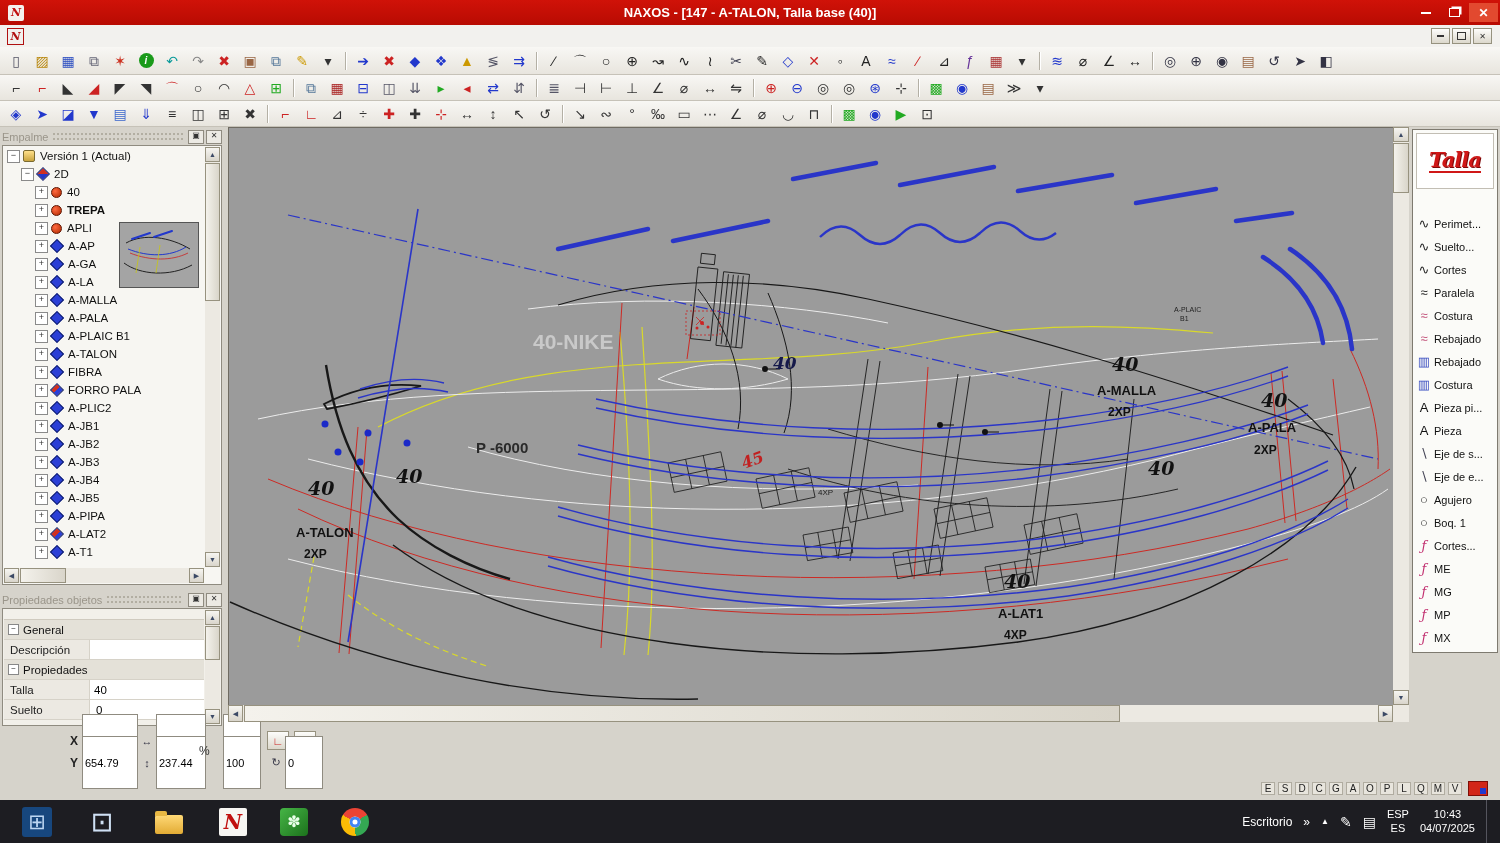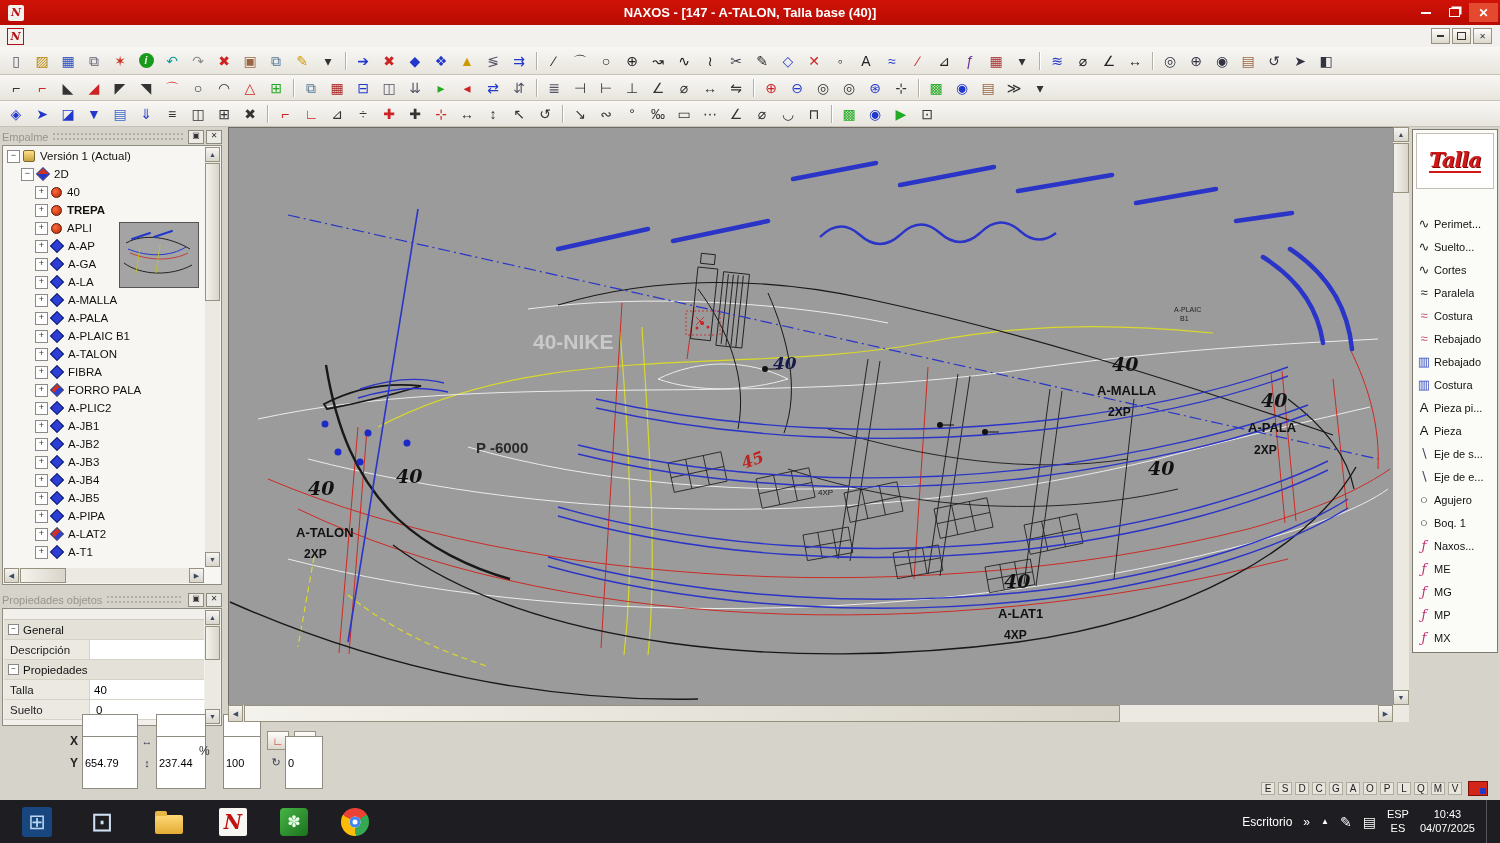--- a/index.html
+++ b/index.html
@@ -1049,21 +1049,21 @@
       <div class="tool-row">
         <span class="tool-icon" style="color: rgb(34, 34, 34);">○</span>
         <span class="tool-label">Agujero</span>
       </div>
       <div class="tool-row">
         <span class="tool-icon" style="color: rgb(34, 34, 34);">○</span>
         <span class="tool-label">Boq. 1</span>
       </div>
       <div class="tool-row">
         <span class="tool-icon" style="color: rgb(194, 48, 112); font-style: italic; font-family: &quot;DejaVu Serif&quot;, serif;">ƒ</span>
-        <span class="tool-label">Naxos...</span>
+        <span class="tool-label">Cortes...</span>
       </div>
       <div class="tool-row">
         <span class="tool-icon" style="color: rgb(194, 48, 112); font-style: italic; font-family: &quot;DejaVu Serif&quot;, serif;">ƒ</span>
         <span class="tool-label">ME</span>
       </div>
       <div class="tool-row">
         <span class="tool-icon" style="color: rgb(194, 48, 112); font-style: italic; font-family: &quot;DejaVu Serif&quot;, serif;">ƒ</span>
         <span class="tool-label">MG</span>
       </div>
       <div class="tool-row">

